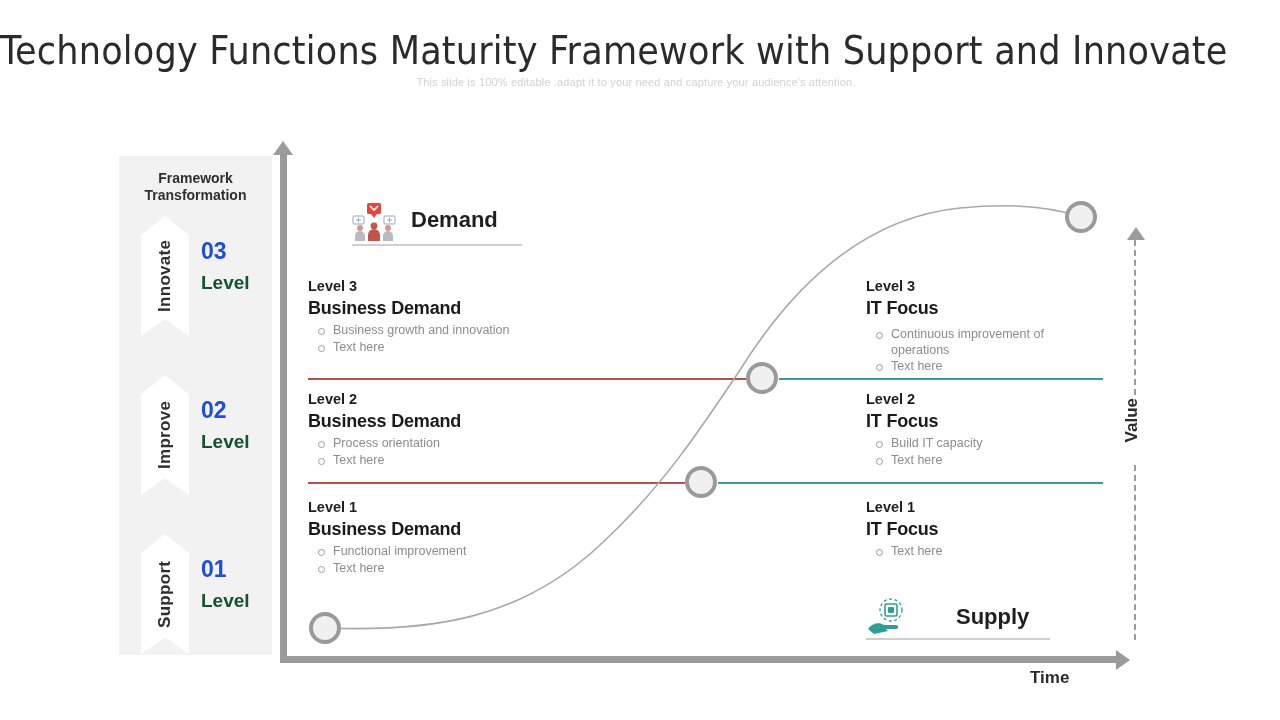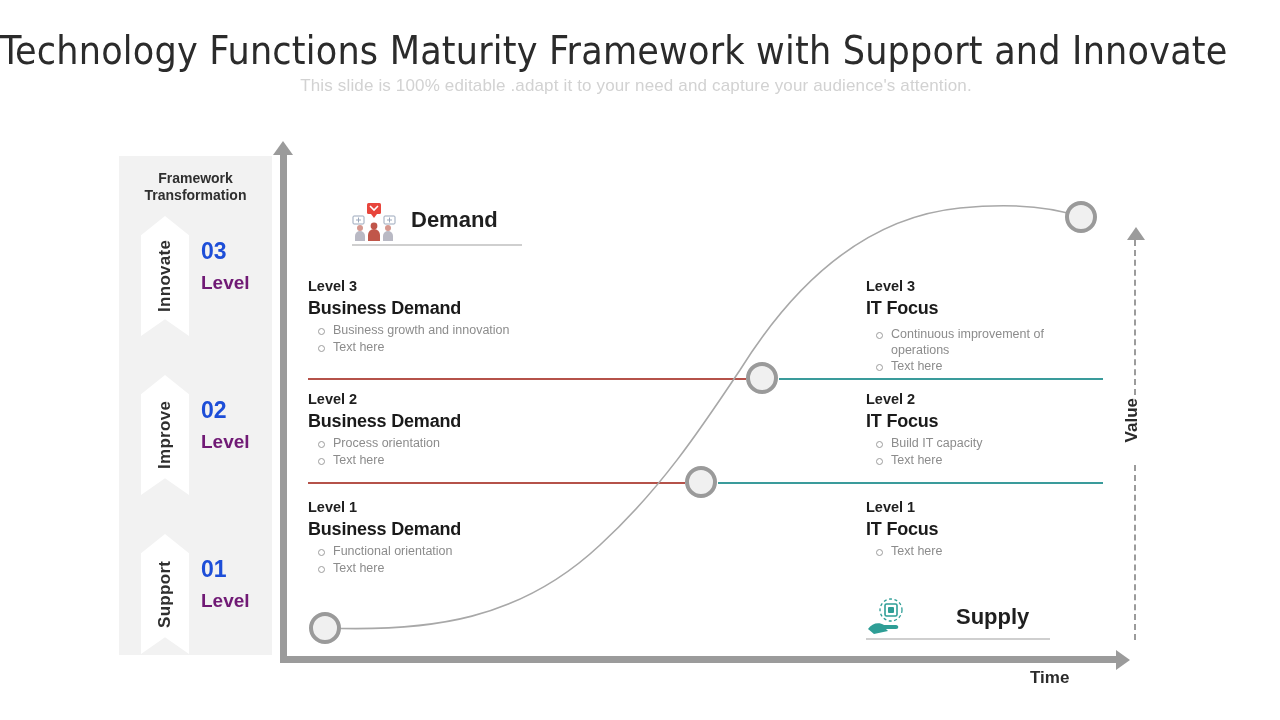--- a/index.html
+++ b/index.html
@@ -19,21 +19,21 @@
     font-size:39px;
     font-weight:400;
     letter-spacing:.2px;
     color:#2b2b2b;
     font-family:"DejaVu Sans Condensed","Liberation Sans",sans-serif;
     white-space:nowrap;
   }
   .subtitle{
     position:absolute;left:0;top:76px;width:1272px;
     text-align:center;
-    font-size:17px;
+    font-size:11px;
     color:#d2d2d2;
     letter-spacing:.15px;
   }
 
   
   .sidebar{
     position:absolute;left:119px;top:156px;width:153px;height:499px;
     background:#f2f2f2;
   }
   .sidebar-title{
@@ -56,21 +56,21 @@
     transform:rotate(180deg);
     letter-spacing:.3px;
   }
   .stage .num{
     position:absolute;left:82px;top:22px;width:60px;
     font-size:23px;font-weight:bold;color:#1d4ed8;
     text-align:left;
   }
   .stage .lvl{
     position:absolute;left:82px;top:56px;width:60px;
-    font-size:19px;font-weight:bold;color:#701a75;
+    font-size:19px;font-weight:bold;color:#14532d;
     text-align:left;
   }
 
   
   .y-axis{
     position:absolute;left:280px;top:150px;width:7px;height:512px;
     background:#9b9b9b;
   }
   .y-axis-head{
     position:absolute;left:273px;top:141px;
@@ -272,21 +272,21 @@
     <ul>
       <li>Process orientation</li>
       <li>Text here</li>
     </ul>
   </div>
 
   <div class="block" style="left:308px;top:499px;width:400px;">
     <div class="lvl-small">Level 1</div>
     <div class="blk-title">Business Demand</div>
     <ul>
-      <li>Functional orientation</li>
+      <li>Functional improvement</li>
       <li>Text here</li>
     </ul>
   </div>
 
   <div class="block" style="left:866px;top:278px;width:250px;">
     <div class="lvl-small">Level 3</div>
     <div class="blk-title">IT Focus</div>
     <ul>
       <li style="width:175px;margin-top:8px;">Continuous improvement of operations</li>
       <li>Text here</li>

